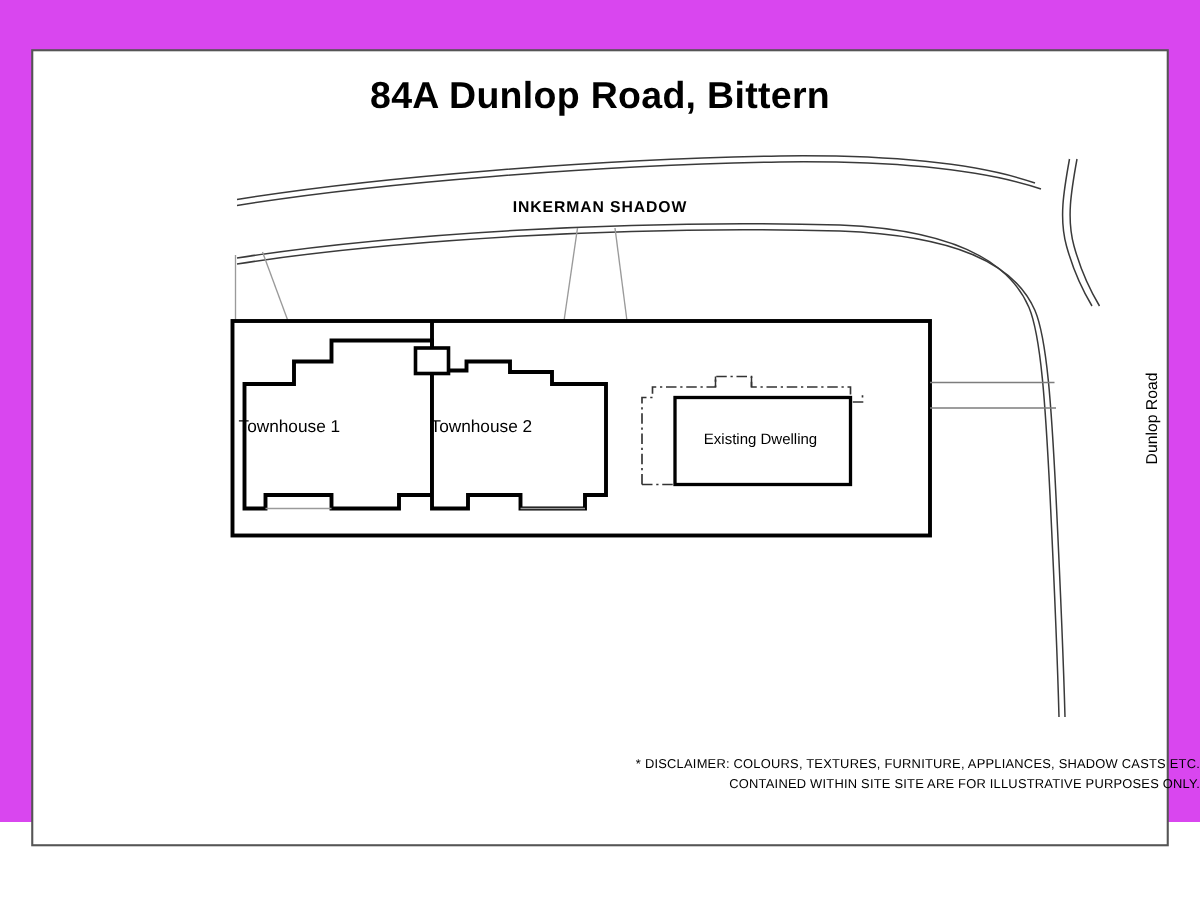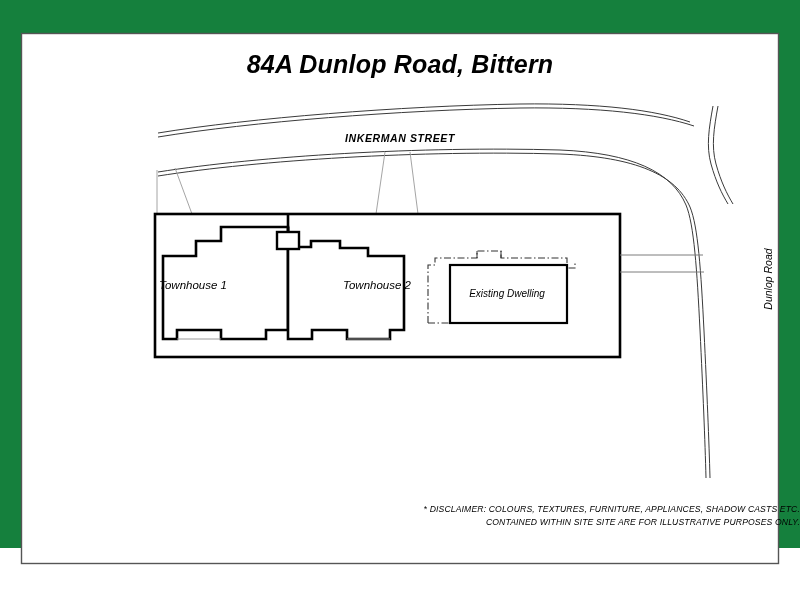--- a/index.html
+++ b/index.html
@@ -12,22 +12,21 @@
     width: 800px;
     height: 600px;
     overflow: hidden;
     font-family: "Liberation Sans", sans-serif;
     color: #000000;
   }
   #page {
     position: relative;
     width: 800px;
     height: 548px;
-    background: #15803d;
-    font-style: italic;
+    background: #d946ef;
   }
   #plan-svg {
     position: absolute;
     left: 0;
     top: 0;
     width: 800px;
     height: 600px;
     display: block;
   }
   .txt {
@@ -57,21 +56,21 @@
     left: 159px;
     top: 279px;
     width: 124px;
     text-align: left;
     font-size: 11.5px;
   }
   #th2-label {
     left: 287px;
     top: 279px;
     width: 124px;
-    text-align: right;
+    text-align: left;
     font-size: 11.5px;
   }
   #dwelling-label {
     left: 450px;
     top: 288px;
     width: 114px;
     text-align: center;
     font-size: 10px;
   }
   #dunlop-label {
@@ -205,21 +204,21 @@
       <line x1="477" y1="251" x2="477" y2="258"></line>
       <line x1="501" y1="251" x2="501" y2="258"></line>
     </g>
 
     <rect x="450" y="265" width="117" height="58" fill="#ffffff" stroke="#000000" stroke-width="2.2"></rect>
 
   </svg>
 
   <div class="txt" id="doc-title">84A Dunlop Road, Bittern</div>
 
-  <div class="txt" id="street-label">INKERMAN STREET</div>
+  <div class="txt" id="street-label">INKERMAN SHADOW</div>
 
   <div class="txt" id="th1-label">Townhouse 1</div>
 
   <div class="txt" id="th2-label">Townhouse 2</div>
 
   <div class="txt" id="dwelling-label">Existing Dwelling</div>
 
   <div class="txt" id="dunlop-label">Dunlop Road</div>
 
   <div class="txt" id="disclaimer">

